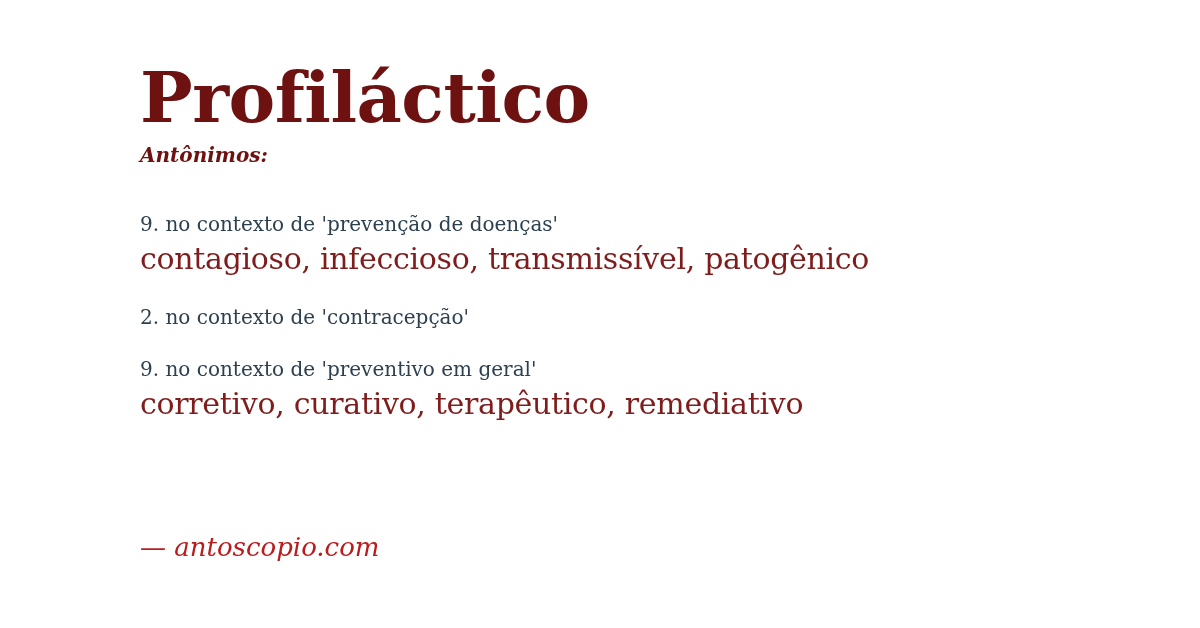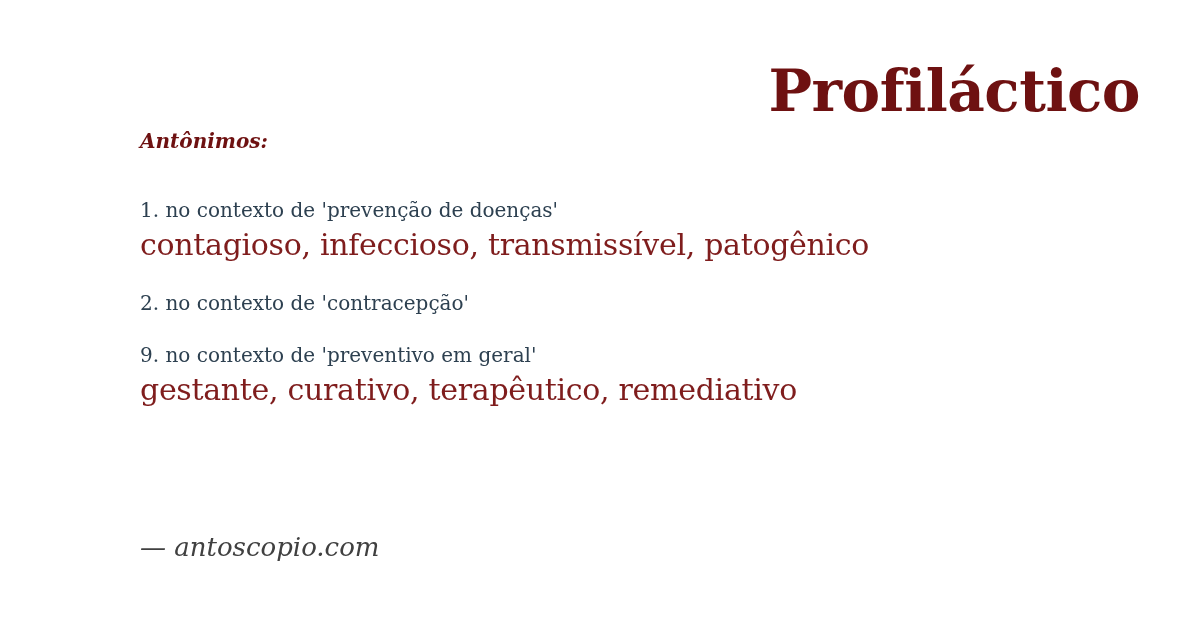--- a/index.html
+++ b/index.html
@@ -11,26 +11,25 @@
     overflow: hidden;
   }
   .card {
     position: relative;
     width: 1200px;
     height: 628px;
     padding: 58px 60px 0 140px;
     background: #ffffff;
   }
   .title {
-    font-size: 58px;
+    font-size: 70px;
     font-weight: 700;
     color: #6e1111;
     line-height: 1.15;
     letter-spacing: -0.5px;
-    text-align: right;
   }
   .subtitle {
     font-size: 20px;
     font-weight: 700;
     font-style: italic;
     color: #6e1111;
     margin-top: 4px;
     line-height: 1.2;
   }
   .entries {
@@ -50,46 +49,46 @@
     line-height: 1.35;
     margin-top: 1px;
     letter-spacing: -0.3px;
   }
   .attribution {
     position: absolute;
     left: 140px;
     top: 531px;
     font-size: 26px;
     font-style: italic;
-    color: #404040;
+    color: #b91c1c;
     line-height: 1.3;
   }
 </style>
 </head>
 <body>
 
 <div class="card">
 
   <h1 class="title">Profiláctico</h1>
 
   <h2 class="subtitle">Antônimos:</h2>
 
   <div class="entries">
 
     <div class="entry">
-      <div class="entry-context">1. no contexto de 'prevenção de doenças'</div>
+      <div class="entry-context">9. no contexto de 'prevenção de doenças'</div>
       <div class="entry-words">contagioso, infeccioso, transmissível, patogênico</div>
     </div>
 
     <div class="entry">
       <div class="entry-context">2. no contexto de 'contracepção'</div>
     </div>
 
     <div class="entry">
       <div class="entry-context">9. no contexto de 'preventivo em geral'</div>
-      <div class="entry-words">gestante, curativo, terapêutico, remediativo</div>
+      <div class="entry-words">corretivo, curativo, terapêutico, remediativo</div>
     </div>
 
   </div>
 
   <div class="attribution">— antoscopio.com</div>
 
 </div>
 
 </body></html>

